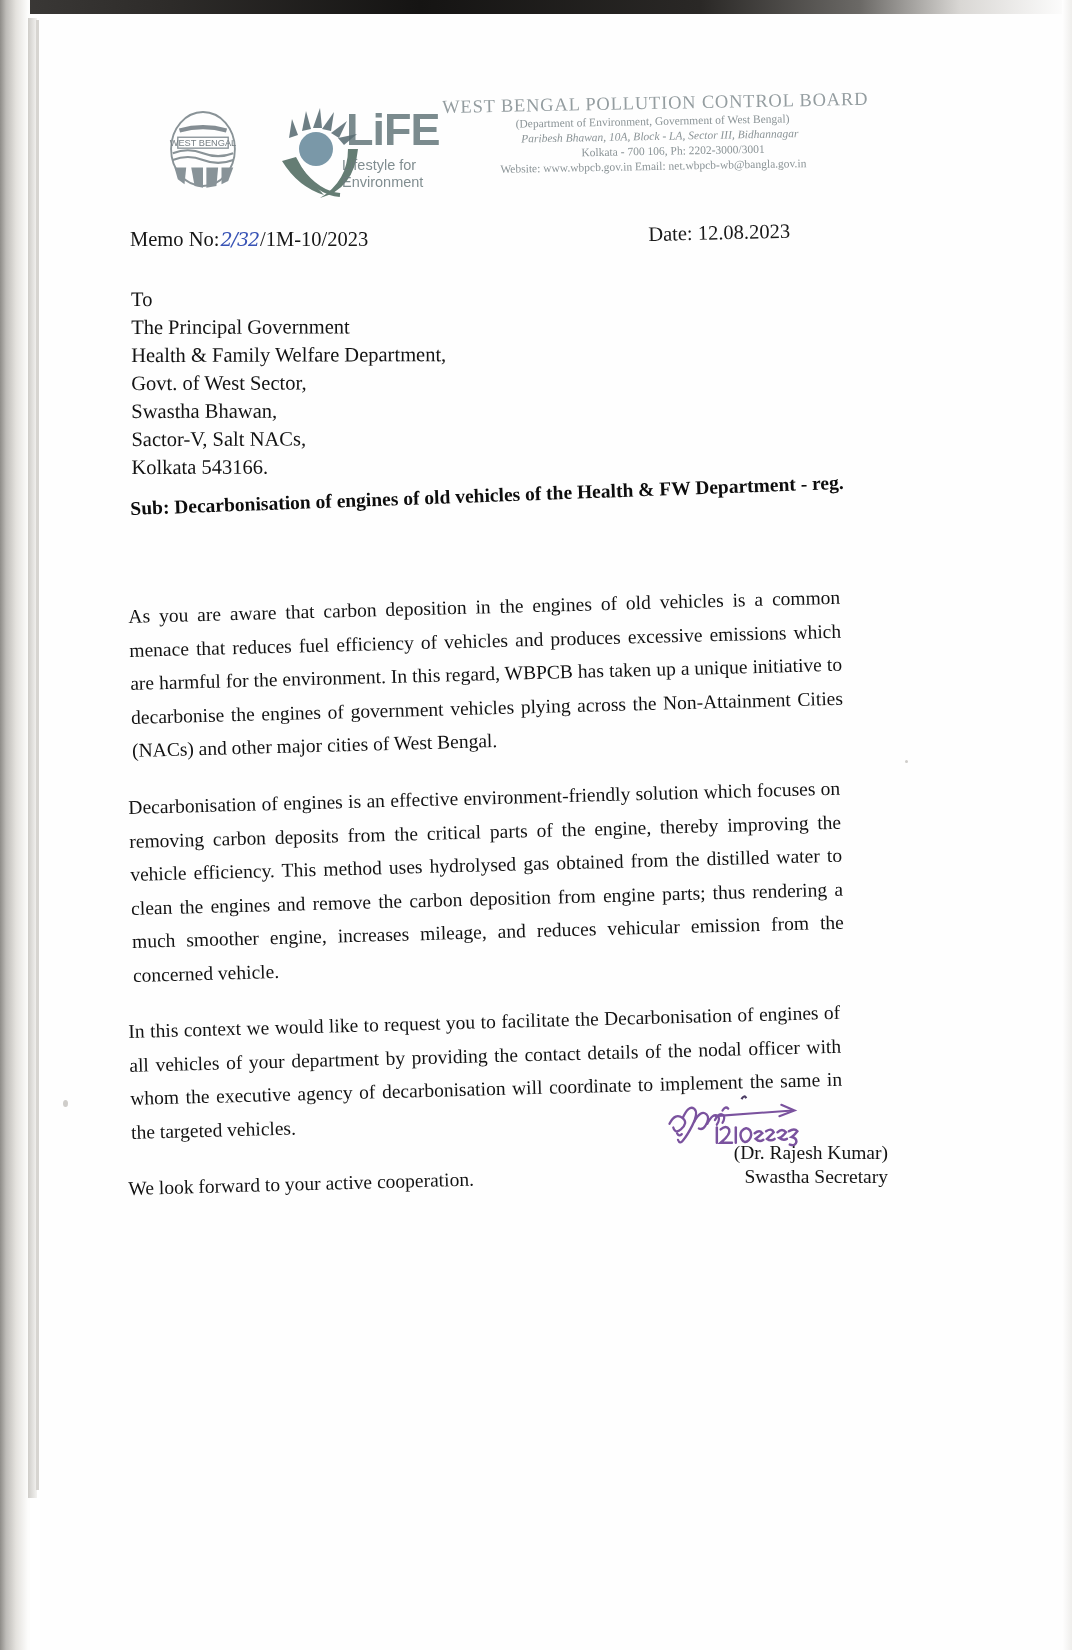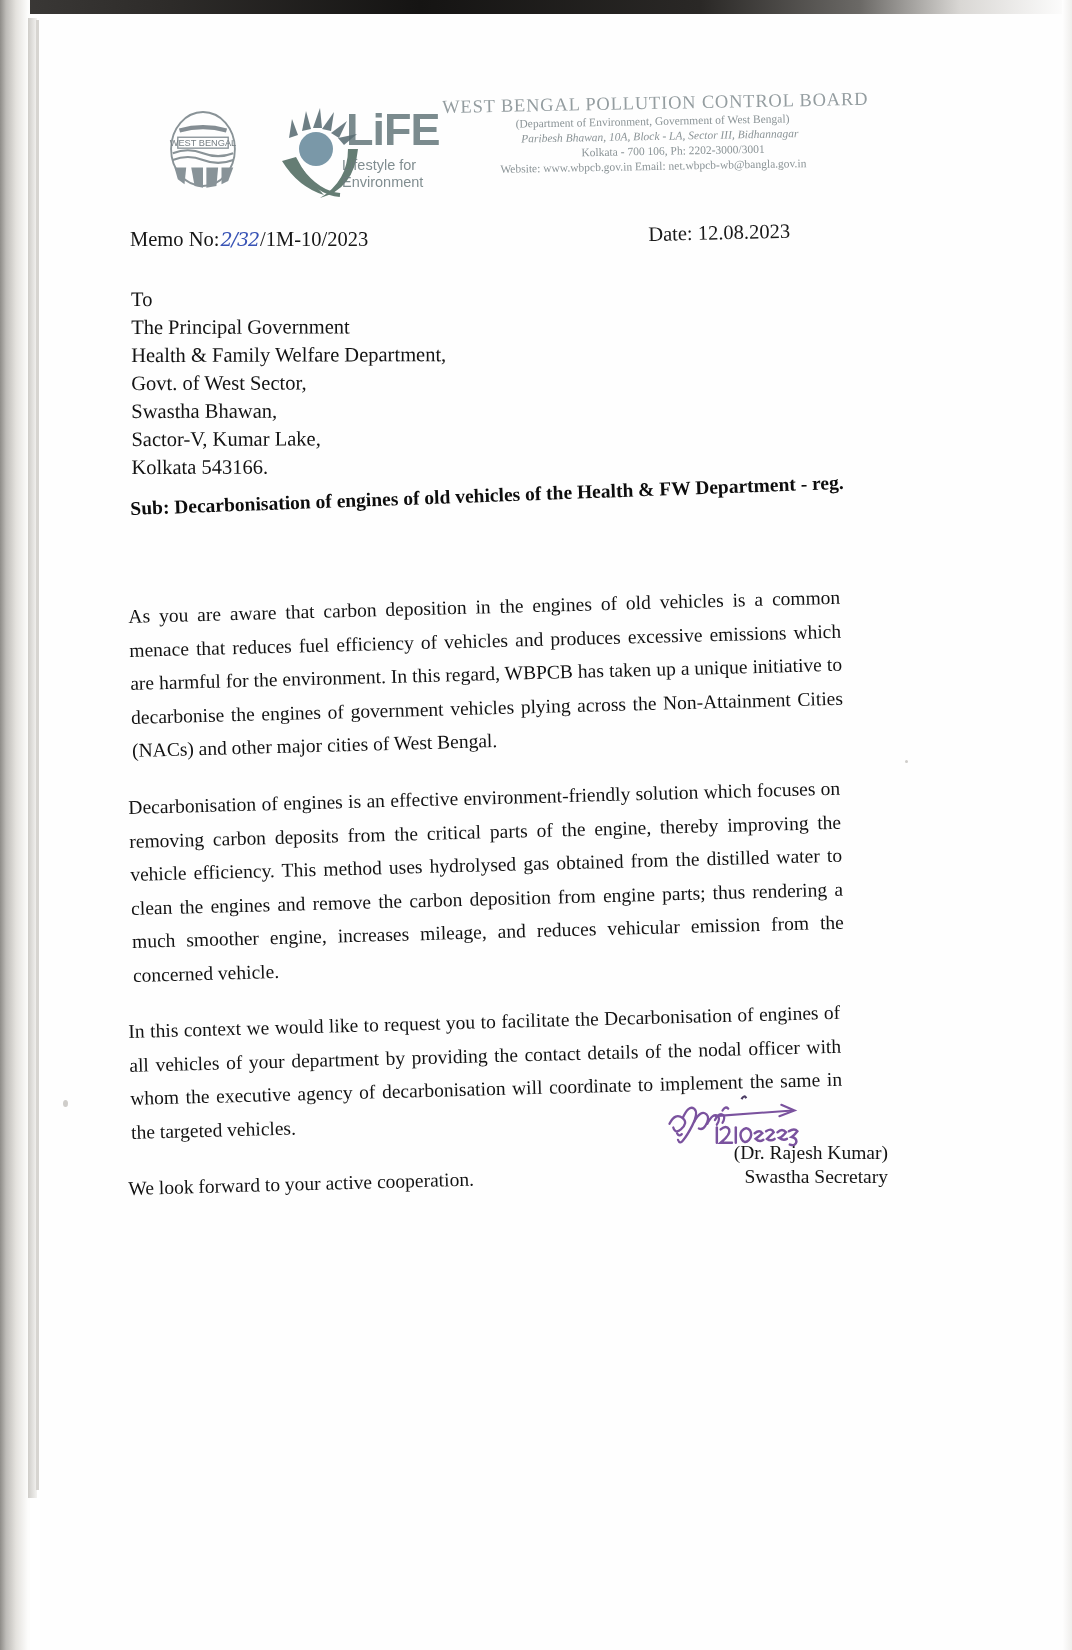--- a/index.html
+++ b/index.html
@@ -305,21 +305,21 @@
     <div class="memo-no"><span>Memo No:</span><span class="memo-hand">2/32</span><span>/1M-10/2023</span></div>
     <div class="memo-date"><span>Date:</span>&nbsp;<span>12.08.2023</span></div>
   </div>
 
   <div class="addressee">
     <div>To</div>
     <div>The Principal Government</div>
     <div>Health &amp; Family Welfare Department,</div>
     <div>Govt. of West Sector,</div>
     <div>Swastha Bhawan,</div>
-    <div>Sactor-V, Kumar Lake,</div>
+    <div>Sactor-V, Salt NACs,</div>
     <div>Kolkata 543166.</div>
   </div>
 
   <div class="subject">Sub: Decarbonisation of engines of old vehicles of the Health &amp; FW Department - reg.</div>
 
   <div class="body-wrap">
     <p class="para p1">As you are aware that carbon deposition in the engines of old vehicles is a common menace that reduces fuel efficiency of vehicles and produces excessive emissions which are harmful for the environment. In this regard, WBPCB has taken up a unique initiative to decarbonise the engines of government vehicles plying across the Non-Attainment Cities (NACs) and other major cities of West Bengal.</p>
     <p class="para p2">Decarbonisation of engines is an effective environment-friendly solution which focuses on removing carbon deposits from the critical parts of the engine, thereby improving the vehicle efficiency. This method uses hydrolysed gas obtained from the distilled water to clean the engines and remove the carbon deposition from engine parts; thus rendering a much smoother engine, increases mileage, and reduces vehicular emission from the concerned vehicle.</p>
     <p class="para p3">In this context we would like to request you to facilitate the Decarbonisation of engines of all vehicles of your department by providing the contact details of the nodal officer with whom the executive agency of decarbonisation will coordinate to implement the same in the targeted vehicles.</p>
     <p class="para p4">We look forward to your active cooperation.</p>

